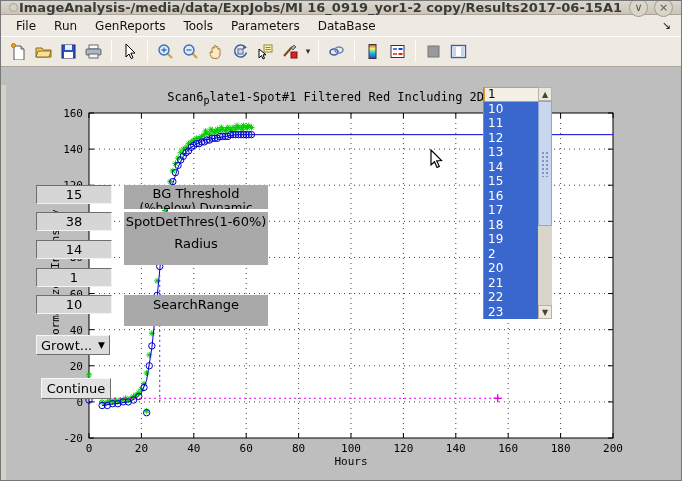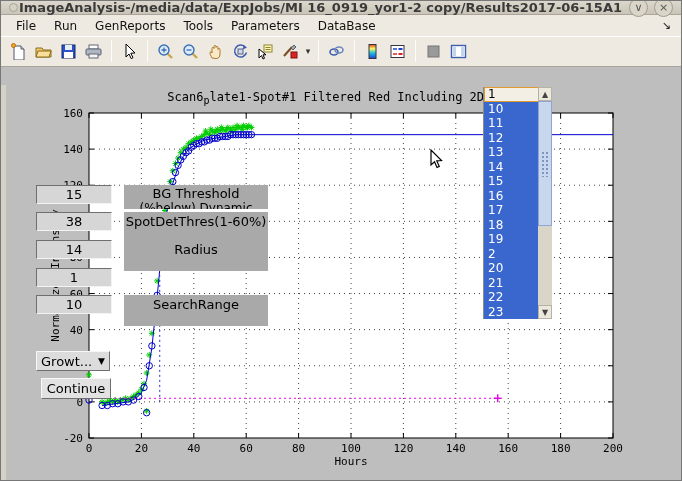--- a/index.html
+++ b/index.html
@@ -37,21 +37,21 @@
   .figure svg.plot { position:absolute; left:-5px; top:0; z-index:1;}
 
   
   .edit { position:absolute; left:30px; width:76px; height:19px; background:#d6d6d6;
           border:1px solid #6f6f6f; border-bottom-color:#f3f3f3; border-right-color:#f3f3f3;
           text-align:center; font-size:13px; font-family:"DejaVu Sans",sans-serif; color:#000; z-index:5;}
   .panel { position:absolute; left:118px; width:144px; height:31px; background:#a9a9a9;
            color:#000; font-size:13px; text-align:center; line-height:19px;
            overflow:hidden; z-index:5; white-space:nowrap;}
   .panel .line2 { display:block; line-height:13px; margin-top:-1px; font-size:12px;}
-  .popup { position:absolute; left:30px; top:266px; width:74px; height:20px; background:#dcdcdc;
+  .popup { position:absolute; left:30px; top:250px; width:74px; height:20px; background:#dcdcdc;
            border:1px solid #f6f6f6; border-bottom-color:#6f6f6f; border-right-color:#6f6f6f;
            display:flex; align-items:center; font-size:13px; padding:0 4px; z-index:5;}
   .popup .caret { margin-left:auto; font-size:9px; }
   .btn-continue { position:absolute; left:35px; top:293px; width:70px; height:21px; background:#e2e2e2;
            border:1px solid #f8f8f8; border-bottom-color:#6f6f6f; border-right-color:#6f6f6f;
            font-size:13px; font-family:"DejaVu Sans",sans-serif; z-index:5;}
 
   
   .listbox { position:absolute; left:477px; top:2px; width:69px; height:232px; background:#3a67cd;
              z-index:8; border-left:1px solid #8a8a8a; overflow:hidden;}
@@ -637,21 +637,21 @@
     <input class="edit" style="top: 100px;" value="15">
     <div class="panel" style="top:100px;height:24px;line-height:18px">
       <span>BG Threshold</span>
       <span class="line2">(%below) Dynamic</span>
     </div>
 
     <input class="edit" style="top: 127px;" value="38">
     <div class="panel" style="top:127px">SpotDetThres(1-60%)</div>
 
     <input class="edit" style="top: 155px;" value="14">
-    <div class="panel" style="top:155px">Radius</div>
+    <div class="panel" style="top:149px">Radius</div>
 
     <input class="edit" style="top: 183px;" value="1">
 
     <input class="edit" style="top: 210px;" value="10">
     <div class="panel" style="top:210px">SearchRange</div>
 
     <div class="popup">
       <span>Growt...</span>
       <span class="caret">▼</span>
     </div>

